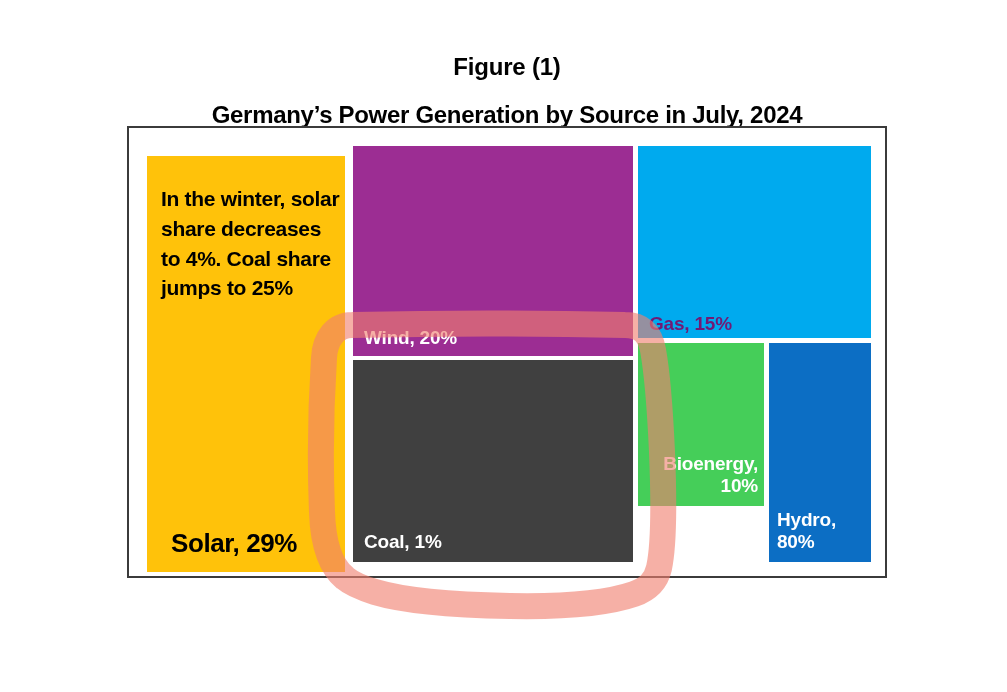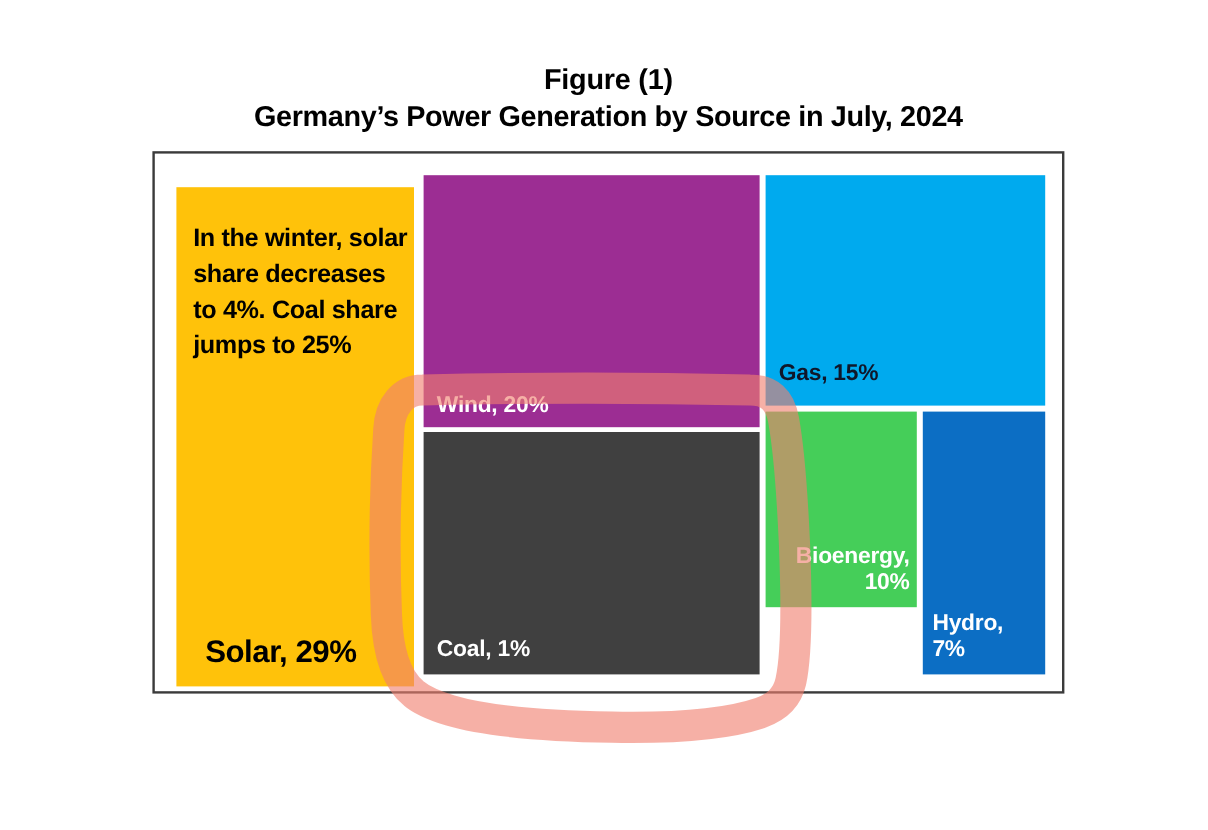--- a/index.html
+++ b/index.html
@@ -37,20 +37,21 @@
     color: #000000;
     line-height: 30px;
     letter-spacing: -0.2px;
   }
   .title-line2 {
     font-size: 24px;
     font-weight: bold;
     color: #000000;
     line-height: 32px;
     letter-spacing: -0.3px;
+    margin-top: 17px;
   }
 
   
   .chart-frame {
     position: absolute;
     left: 127px;
     top: 126px;
     width: 760px;
     height: 452px;
     border: 2px solid #3b3b3b;
@@ -120,23 +121,23 @@
     font-size: 19px;
     color: #ffffff;
     letter-spacing: -0.2px;
   }
 
   
   .cell-gas {
     left: 509px; top: 18px; width: 233px; height: 192px;
   }
   .label-gas {
-    left: 11px; bottom: 16px;
-    font-size: 19px;
-    color: #0f172a;
+    left: 11px; bottom: 4px;
+    font-size: 19px;
+    color: #701a75;
     letter-spacing: -0.2px;
   }
 
   
   .cell-bioenergy {
     left: 509px; top: 215px; width: 126px; height: 163px;
   }
   .label-bioenergy {
     left: 6px; right: 6px; bottom: 10px;
     font-size: 19px;
@@ -205,21 +206,21 @@
         <div class="cell-label label-gas">Gas, 15%</div>
       </div>
 
       <div class="cell cell-bioenergy" style="background:#45CE59;">
         <div class="cell-label label-bioenergy">Bioenergy,
 10%</div>
       </div>
 
       <div class="cell cell-hydro" style="background:#0C6EC4;">
         <div class="cell-label label-hydro">Hydro,
-7%</div>
+80%</div>
       </div>
 
     </div>
   </div>
 
 
   <svg class="highlight-overlay" viewBox="0 0 1007 692" xmlns="http://www.w3.org/2000/svg">
     <g opacity="0.62">
 
       <path d="M 352,325

